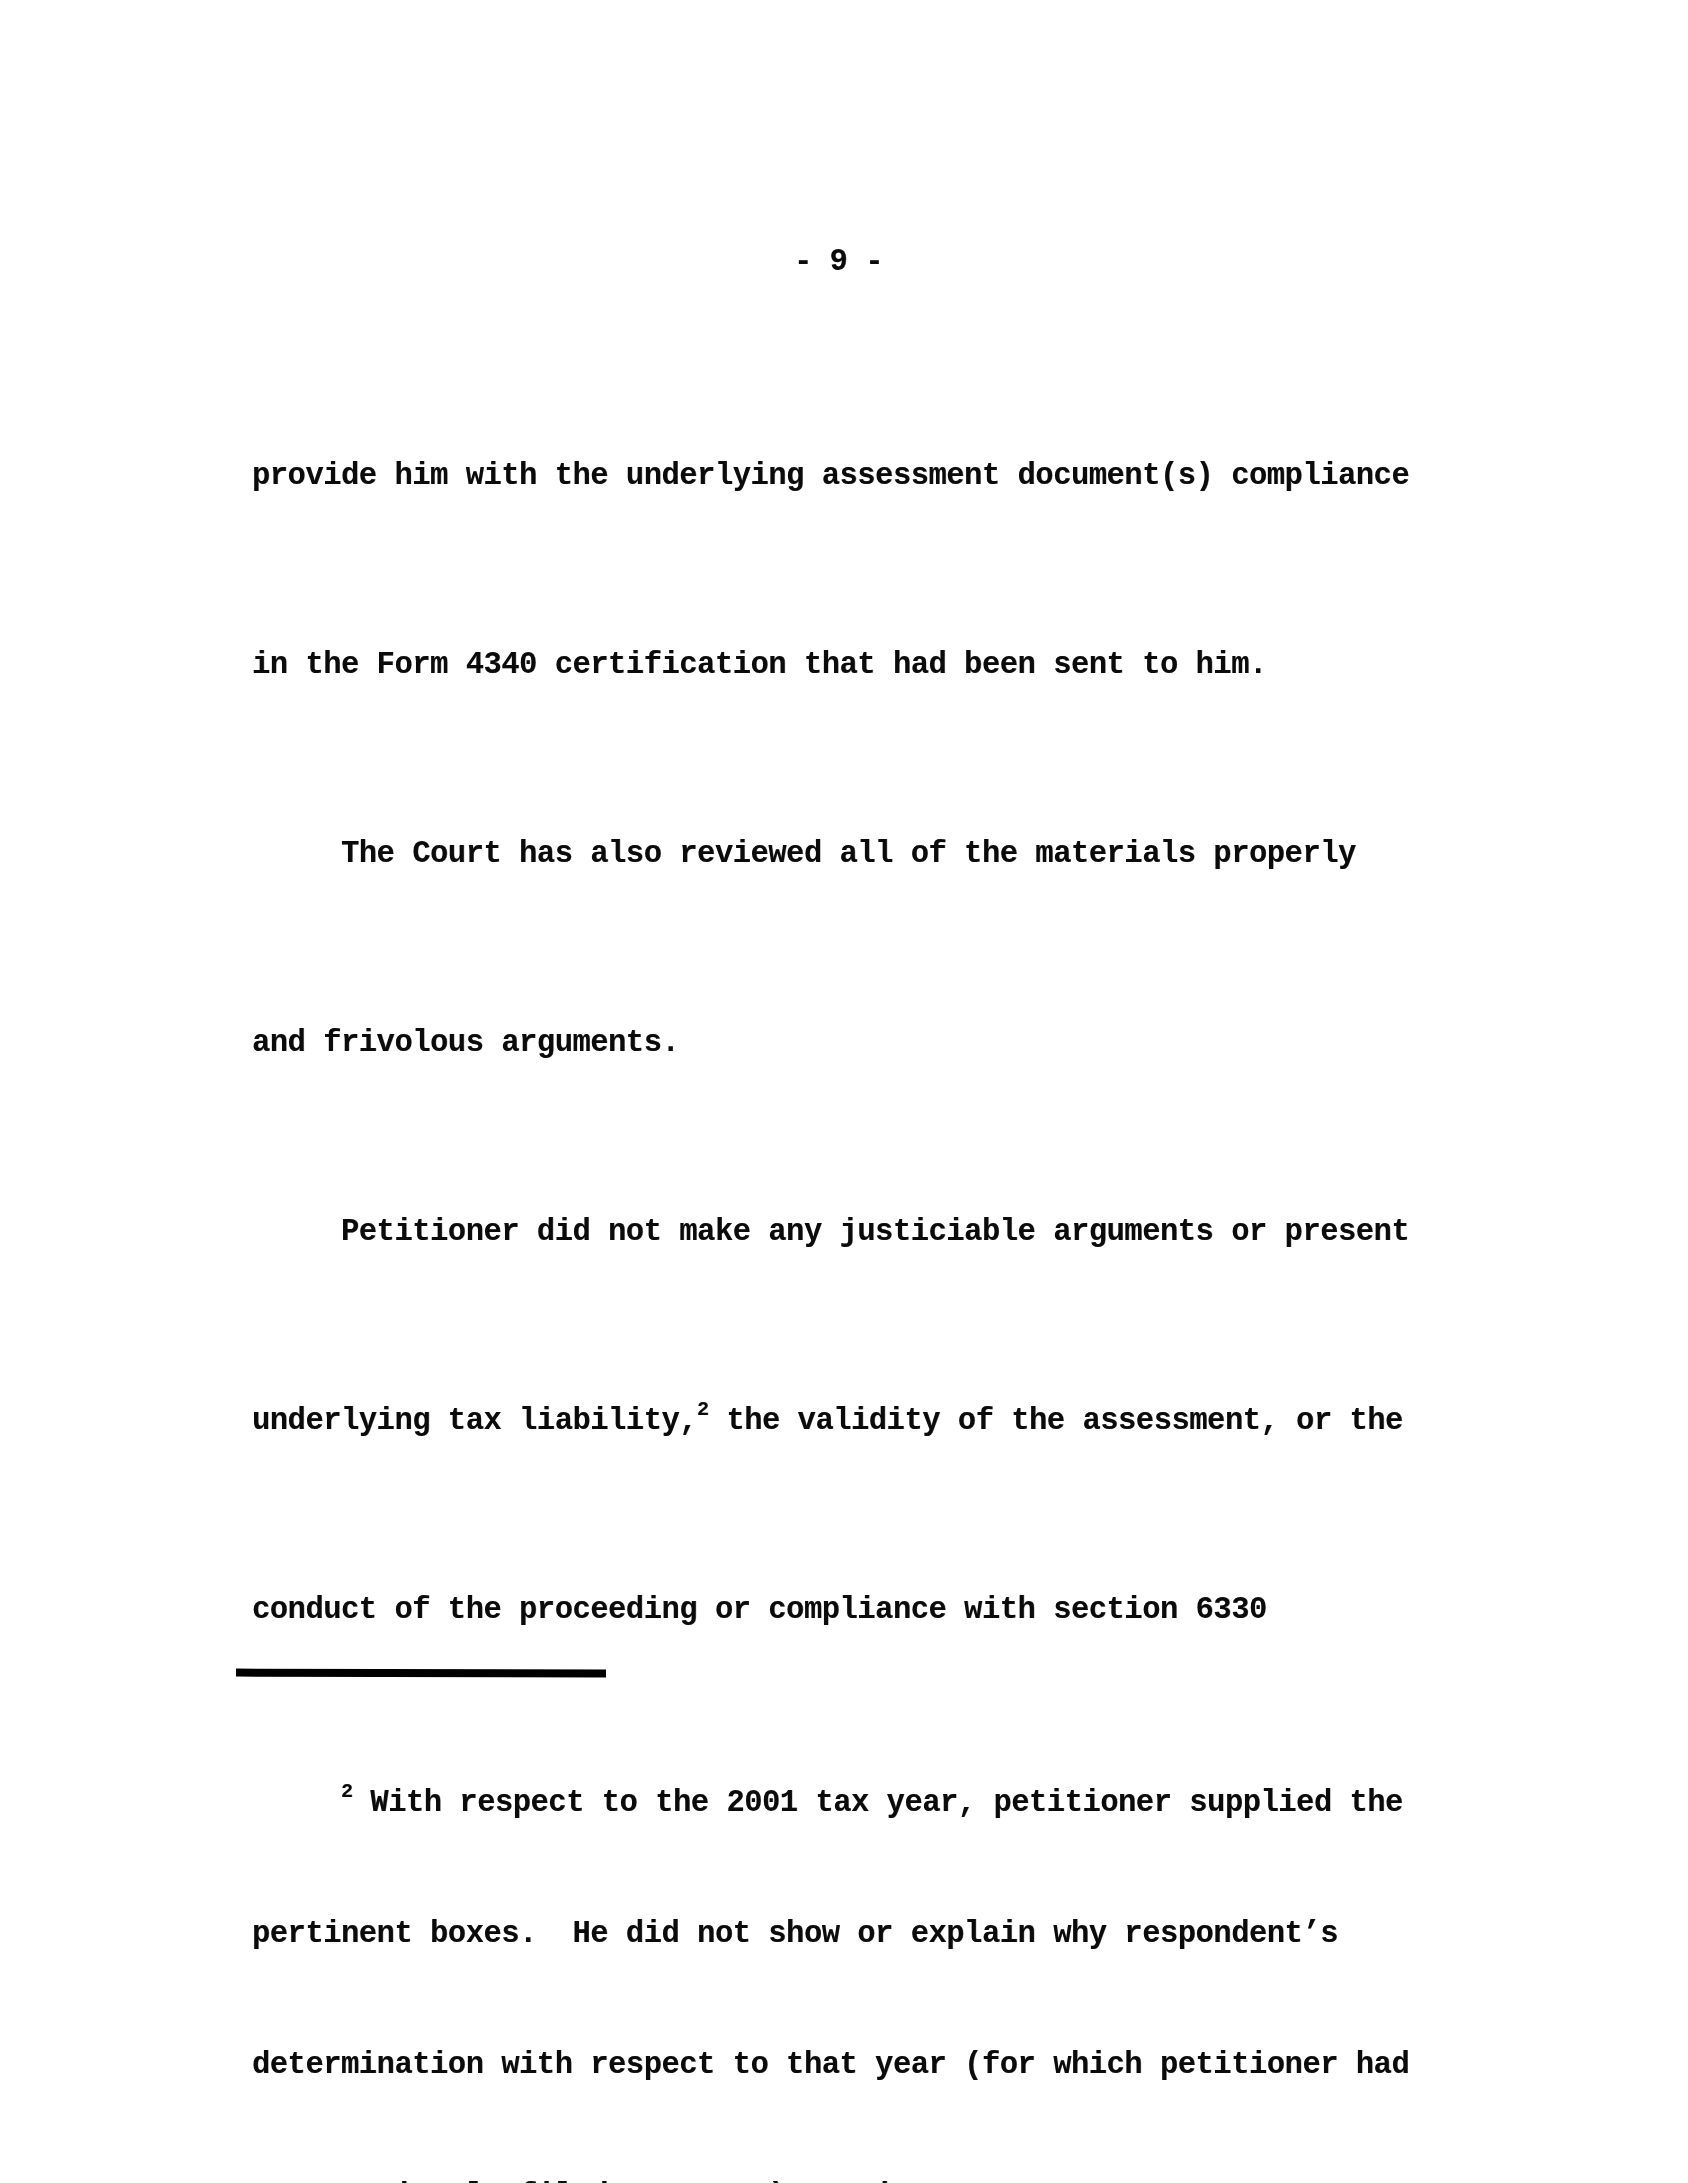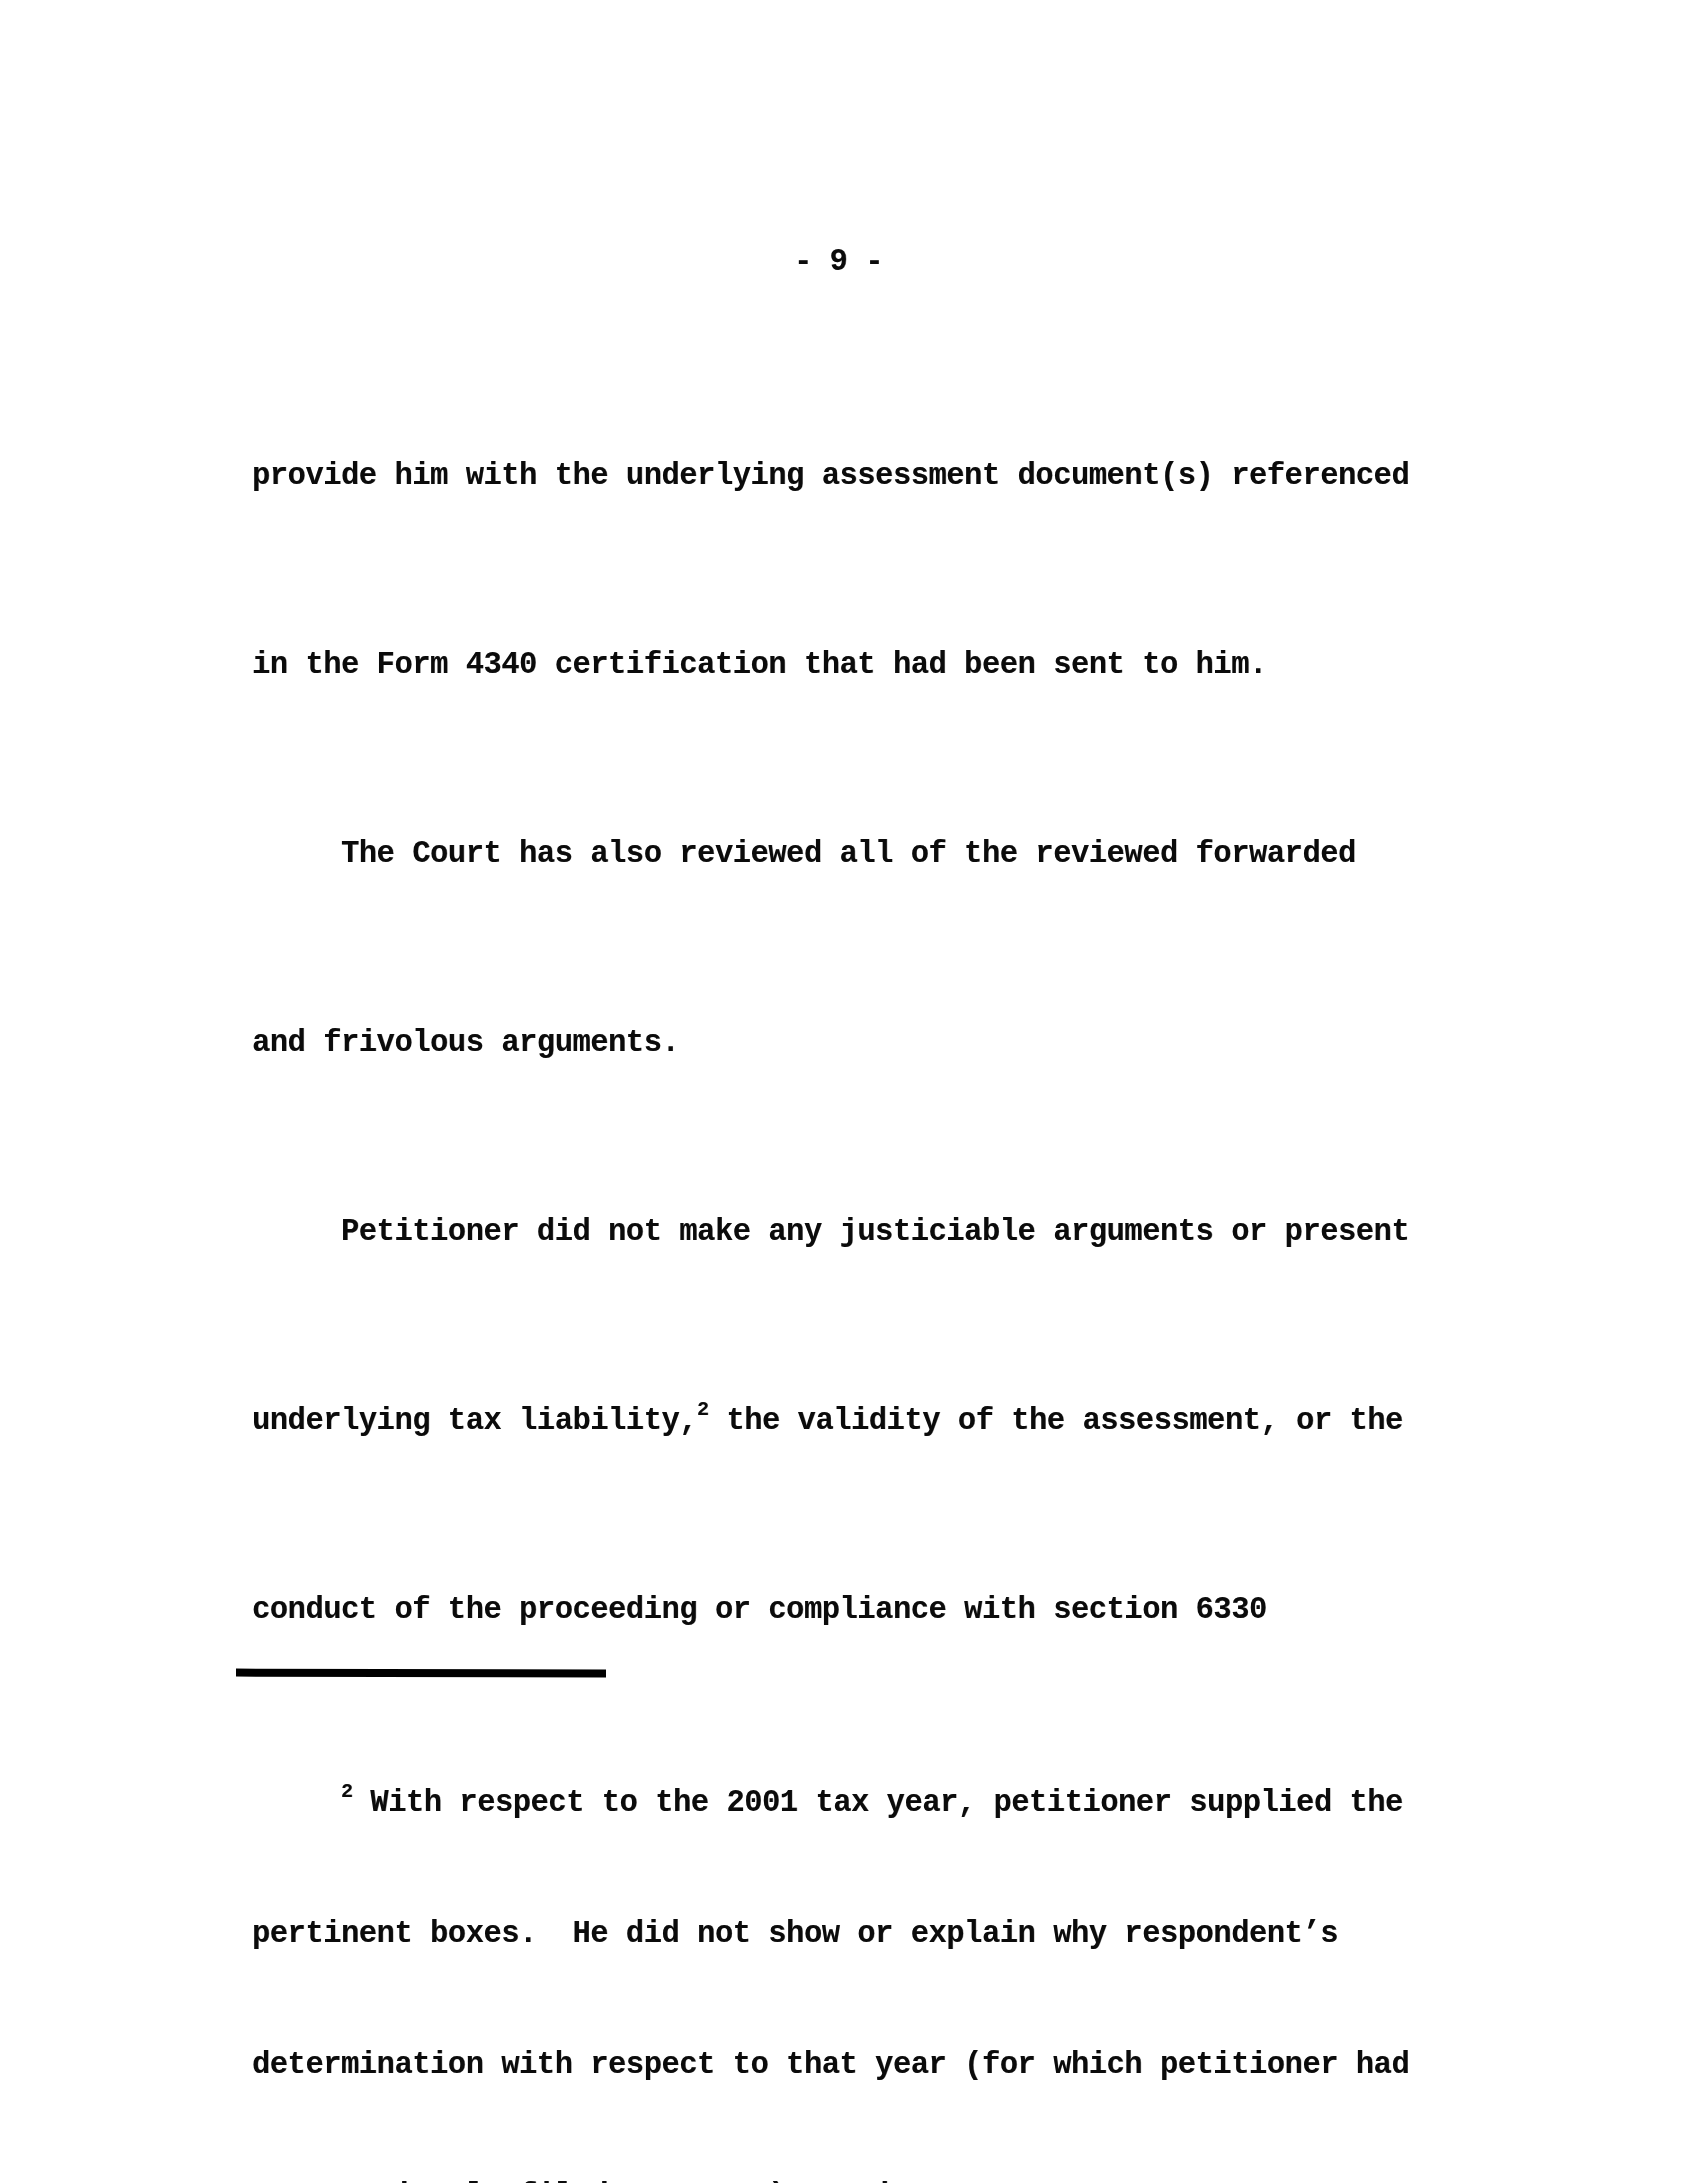--- a/index.html
+++ b/index.html
@@ -72,23 +72,23 @@
   .fnline { min-height: 35px; margin-top: 26px; }
 </style>
 </head>
 <body>
 
 <div class="page">
 
   <div class="pagenum ink">- 9 -</div>
 
   <div class="bodytext ink">
-    <div class="bodyline">provide him with the underlying assessment document(s) referenced</div>
+    <div class="bodyline">provide him with the underlying assessment document(s) compliance</div>
     <div class="bodyline">in the Form 4340 certification that had been sent to him.</div>
-    <div class="bodyline">     The Court has also reviewed all of the reviewed forwarded</div>
+    <div class="bodyline">     The Court has also reviewed all of the materials properly</div>
     <div class="bodyline">and frivolous arguments.</div>
     <div class="bodyline">     Petitioner did not make any justiciable arguments or present</div>
     <div class="bodyline"><span>underlying tax liability,</span><span class="supmark">2</span><span> the validity of the assessment, or the</span></div>
     <div class="bodyline">conduct of the proceeding or compliance with section 6330</div>
     
     
     
 
     
 

